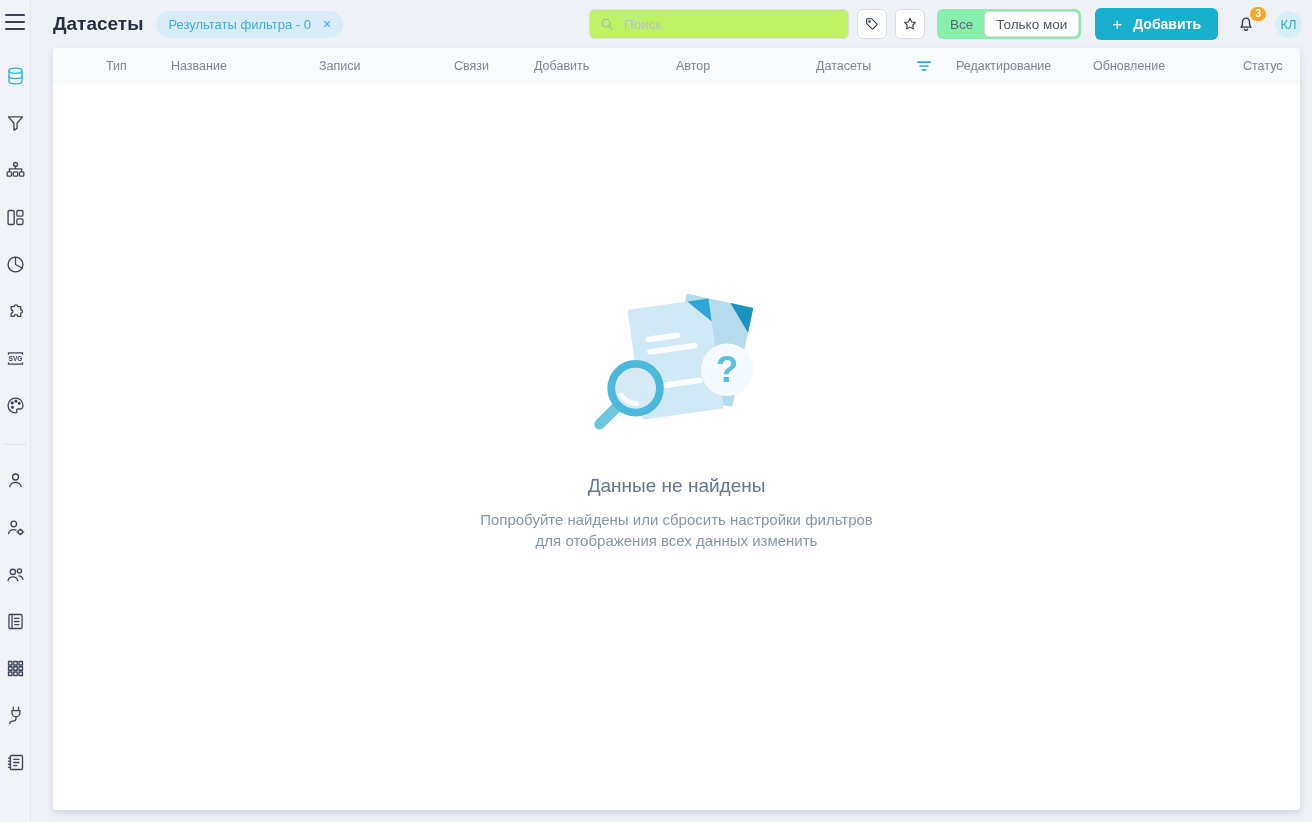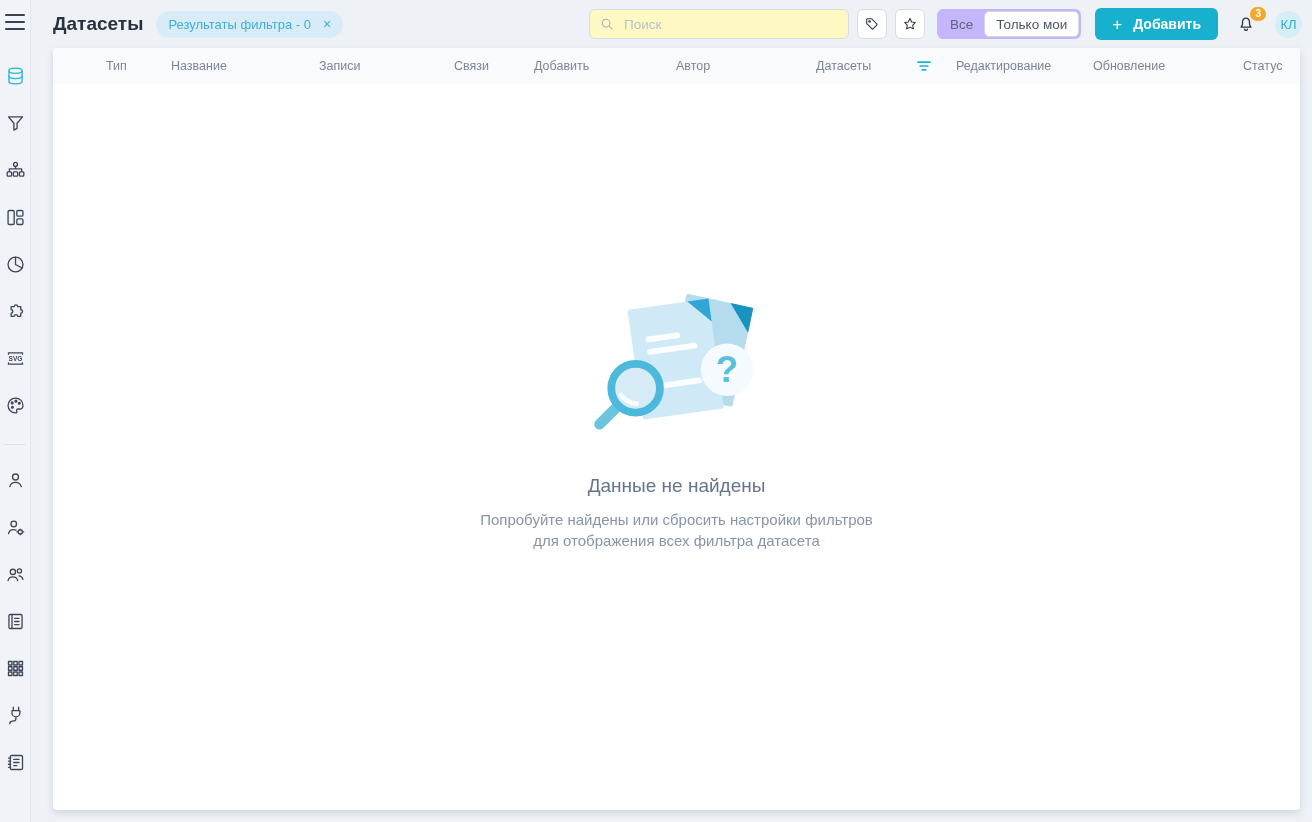--- a/index.html
+++ b/index.html
@@ -35,33 +35,33 @@
   
   .topbar { height:48px; display:flex; align-items:center; padding:0 10px 0 22px; flex-shrink:0; }
   .page-title { font-size:19px; font-weight:bold; color:#28303f; margin-right:13px; }
   .filter-chip {
     background:#d8ecf7; color:#3eaed6; border-radius:14px;
     padding:6px 12px; font-size:13px; display:flex; align-items:center; gap:12px; cursor:default;
   }
   .chip-close { cursor:pointer; font-size:14px; line-height:1; color:#3eaed6; }
   .right-group { margin-left:auto; display:flex; align-items:center; }
   .search-box {
-    width:260px; height:30px; background:#fef9c3; border:1px solid #d9dce3; border-radius:6px;
+    width:260px; height:30px; background:#bef264; border:1px solid #d9dce3; border-radius:6px;
     display:flex; align-items:center; padding:0 10px; gap:8px;
   }
   .search-box svg { width:14px; height:14px; stroke:#a9afbc; fill:none; stroke-width:1.8; stroke-linecap:round; }
   .search-box input { border:none; outline:none; flex:1; font-size:13.5px; color:#3a4150; background:transparent; font-family:"Liberation Sans", sans-serif; }
   .search-box input::placeholder { color:#b9bfcb; }
   .icon-btn {
     width:30px; height:30px; background:#fff; border:1px solid #d9dce3; border-radius:6px;
     display:grid; place-items:center; margin-left:8px; cursor:pointer;
   }
   .icon-btn svg { width:16px; height:16px; stroke:#2f3645; fill:none; stroke-width:1.6; stroke-linecap:round; stroke-linejoin:round; }
   .segmented {
-    margin-left:12px; background:#c4b5fd; border-radius:6px; padding:2px; height:30px;
+    margin-left:12px; background:#86efac; border-radius:6px; padding:2px; height:30px;
     display:flex; align-items:stretch; font-size:13.5px; color:#5f6878;
   }
   .seg-opt { display:flex; align-items:center; padding:0 11px; cursor:pointer; border-radius:5px; }
   .seg-opt.selected { background:#fff; border:1px solid #d4d8df; color:#4c5566; }
   .add-btn {
     margin-left:14px; height:32px; padding:0 17px; background:#17b0ce; color:#fff;
     border:none; border-radius:6px; font-weight:bold; font-size:14px;
     display:flex; align-items:center; gap:11px; cursor:pointer; font-family:"Liberation Sans", sans-serif;
   }
   .add-plus { font-size:17px; font-weight:normal; line-height:1; }
@@ -320,19 +320,19 @@
           <circle cx="147" cy="86" r="27" fill="#f4fafd"></circle>
           <text x="147" y="99" text-anchor="middle" font-size="38" font-weight="bold" fill="#5bc0de" font-family="Liberation Sans, sans-serif">?</text>
 
           <line x1="34" y1="124" x2="16" y2="142" stroke="#6cc4de" stroke-width="11" stroke-linecap="round"></line>
           <circle cx="53" cy="105" r="25" fill="#d6ebf6" stroke="#4cb9dc" stroke-width="8"></circle>
           <path d="M38 112 q6 8 16 9" stroke="#ffffff" stroke-width="5" fill="none" stroke-linecap="round" opacity="0.8"></path>
         </svg>
         <h2 class="empty-title">Данные не найдены</h2>
         <p class="empty-desc">
           <span>Попробуйте найдены или сбросить настройки фильтров</span><br>
-          <span>для отображения всех фильтра датасета</span>
+          <span>для отображения всех данных изменить</span>
         </p>
       </div>
 
     </section>
   </div>
 </div>
 
 </body></html>

